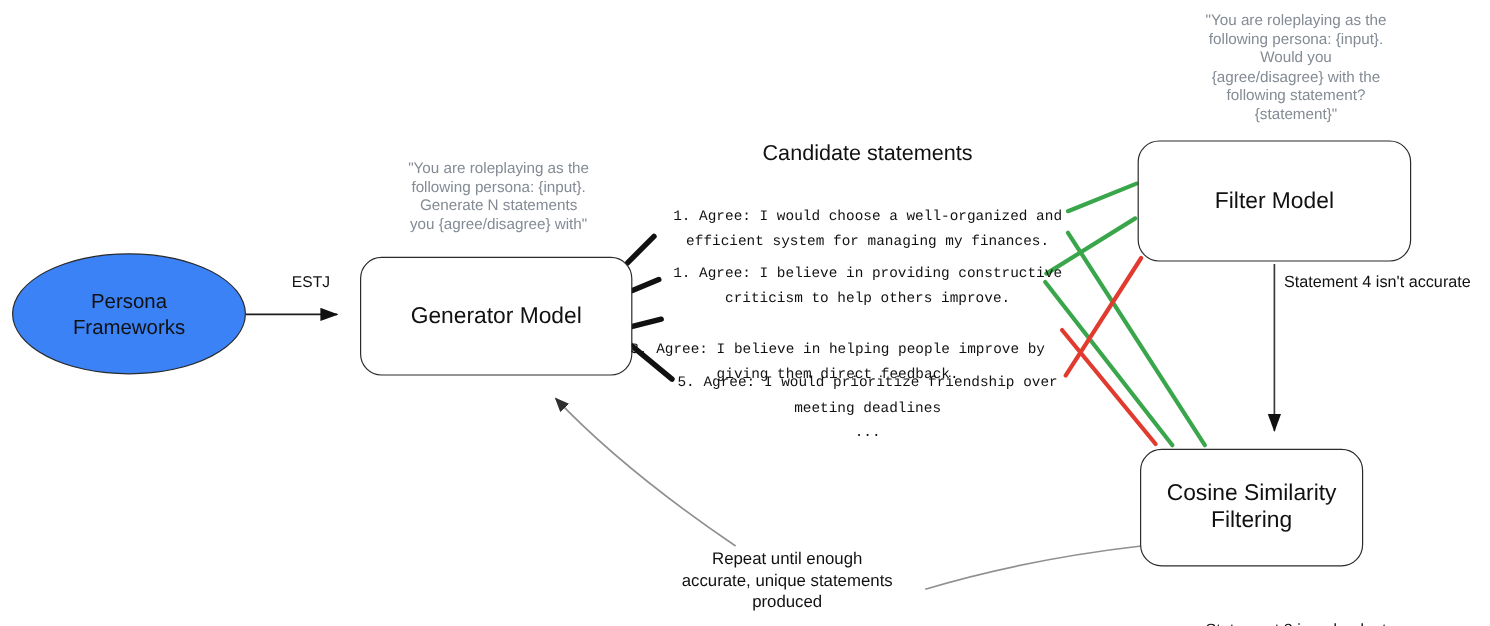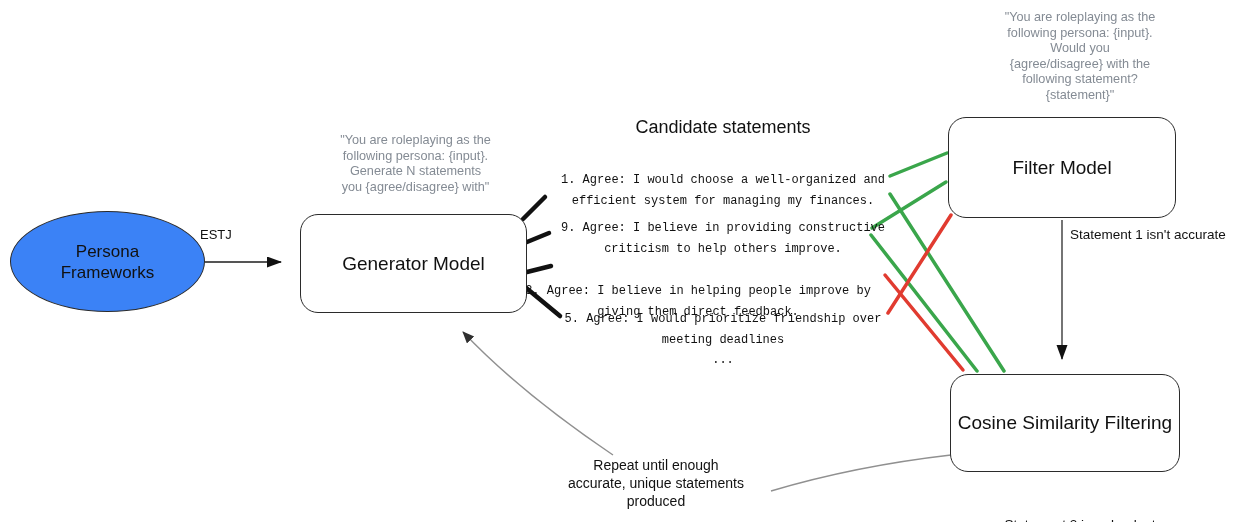--- a/index.html
+++ b/index.html
@@ -18,21 +18,21 @@
   .ellipse-label{font-size:17px;line-height:21px;white-space:pre-line;}
   .prompt{
     color:var(--gray-text,#848b94);font-size:12.7px;line-height:15.5px;
     text-align:center;white-space:pre-line;
   }
   .section-title{font-size:18px;text-align:center;}
   .stmt{font-size:12px;line-height:21px;text-align:center;white-space:pre-line;font-family:Liberation Mono, monospace;}
   .note{font-size:13.5px;}
   .note-center{text-align:center;}
   .repeat-label{font-size:14px;line-height:18px;text-align:center;white-space:pre-line;}
-  .edge-label{font-size:13px;text-align:left;}
+  .edge-label{font-size:13px;text-align:right;}
   svg.wires{position:absolute;left:0;top:0;width:1242px;height:522px;}
   .tick{stroke:#111;stroke-width:4.5;stroke-linecap:round;}
   .wire-green{stroke:var(--green,#3aa64b);stroke-width:3.5;stroke-linecap:round;}
   .wire-red{stroke:var(--red,#e13b30);stroke-width:3.5;stroke-linecap:round;}
   .wire-black{stroke:#1c1c1c;stroke-width:1.5;fill:none;}
   .wire-dark{stroke:#3a3a3a;stroke-width:1.4;fill:none;}
   .wire-gray{stroke:#909090;stroke-width:1.4;fill:none;}
 </style>
 </head>
 <body>
@@ -83,42 +83,42 @@
 you {agree/disagree} with"</div>
 
   <div class="abs section-title" style="left:573px;top:117px;width:300px;">Candidate statements</div>
 
   <div class="abs node" style="left:300px;top:214px;width:227px;height:99px;">
     <div class="node-label">Generator Model</div>
   </div>
 
   <div class="abs stmt" style="left:542px;top:170px;width:362px;">1. Agree: I would choose a well-organized and
 efficient system for managing my finances.</div>
-  <div class="abs stmt" style="left:542px;top:218px;width:362px;">9. Agree: I believe in providing constructive
+  <div class="abs stmt" style="left:542px;top:218px;width:362px;">1. Agree: I believe in providing constructive
 criticism to help others improve.</div>
   <div class="abs stmt" style="left:512px;top:269px;width:372px;margin-top:12px;">3. Agree: I believe in helping people improve by
 giving them direct feedback.</div>
   <div class="abs stmt" style="left:542px;top:309px;width:362px;">5. Agree: I would prioritize friendship over
 meeting deadlines</div>
   <div class="abs stmt" style="left:542px;top:350px;width:362px;">...</div>
 
   <div class="abs prompt" style="left:970px;top:10px;width:220px;">"You are roleplaying as the
 following persona: {input}.
 Would you
 {agree/disagree} with the
 following statement?
 {statement}"</div>
 
   <div class="abs node" style="left:948px;top:117px;width:228px;height:101px;">
     <div class="node-label">Filter Model</div>
   </div>
 
-  <div class="abs note" style="left:1070px;top:227px;width:170px;">Statement 1 isn't accurate</div>
+  <div class="abs note" style="left:1070px;top:227px;width:170px;">Statement 4 isn't accurate</div>
 
-  <div class="abs node" style="left:950px;top:374px;width:230px;height:98px;">
+  <div class="abs node" style="left:950px;top:374px;width:186px;height:98px;">
     <div class="node-label">Cosine Similarity Filtering</div>
   </div>
 
   <div class="abs note note-center" style="left:970px;top:477px;width:220px;margin-top:40px;">Statement 3 is redundant</div>
 
   <div class="abs repeat-label" style="left:546px;top:456px;width:220px;">Repeat until enough
 accurate, unique statements
 produced</div>
 
 </div>

